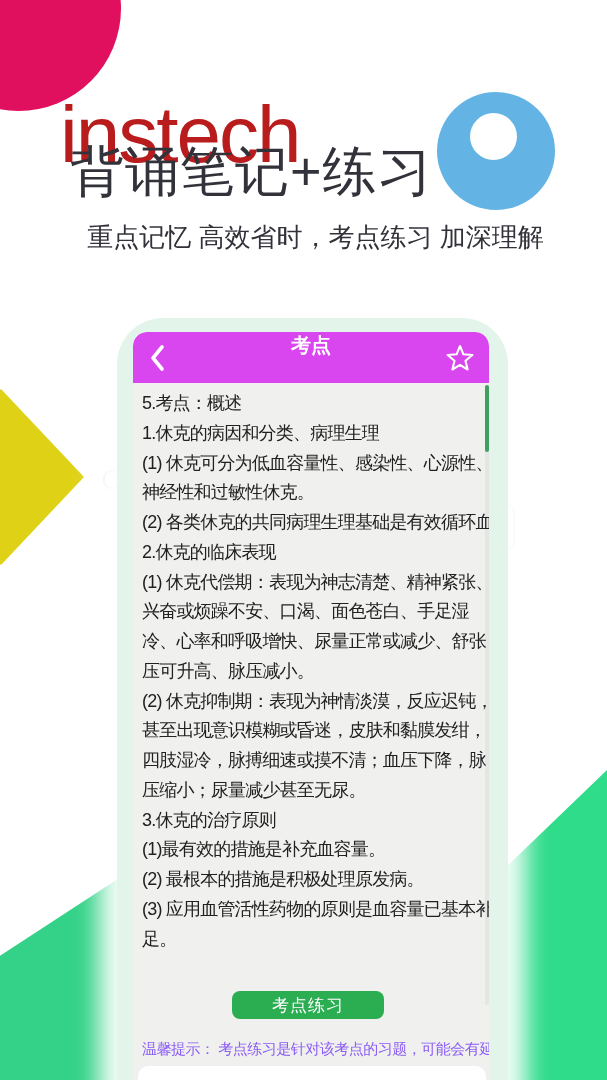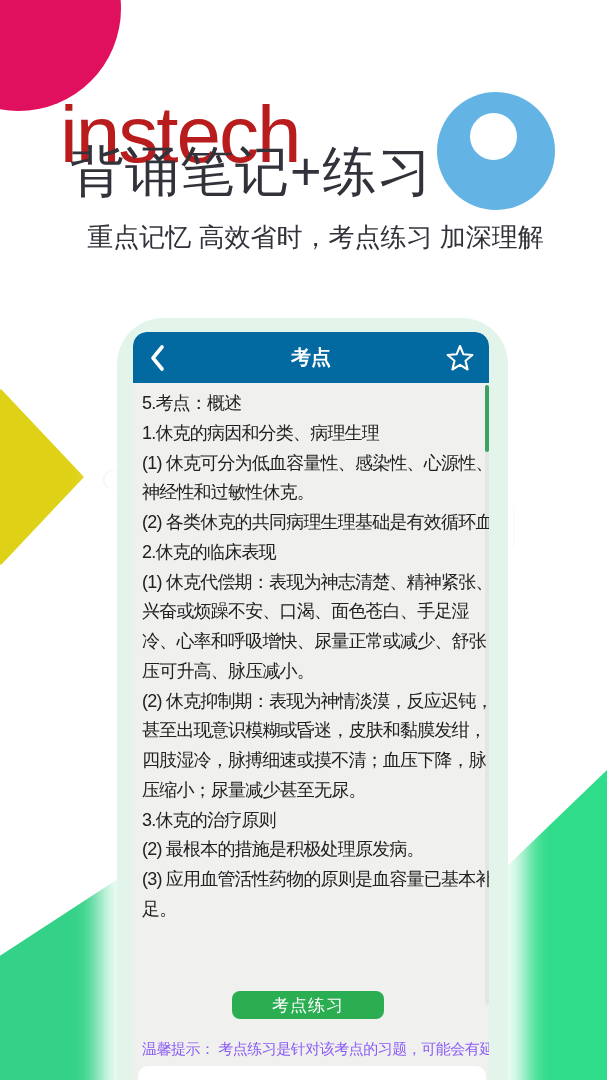--- a/index.html
+++ b/index.html
@@ -30,21 +30,21 @@
   
   .side-btn{position:absolute;background:#ffffff;border:2px solid #DFEFE5;z-index:9;}
   .side-btn.left{left:103px;top:470px;width:14px;height:15px;border-radius:8px;}
   .side-btn.right{left:497px;top:504px;width:14px;height:42px;border-radius:8px;}
   .phone-frame{position:absolute;left:117px;top:318px;width:391px;height:790px;
     background:#E3F5EA;border-radius:46px 46px 0 0;z-index:10;
     box-shadow:0 0 24px 18px rgba(255,255,255,0.95);}
   .phone-screen{position:absolute;left:16px;top:14px;width:356px;height:776px;
     background:#F0F1EF;border-radius:14px 14px 0 0;overflow:hidden;}
   .screen-header{position:absolute;left:0;top:0;width:100%;height:51px;
-    background:#0369a1;border-radius:14px 14px 0 0;display:flex;align-items:center;}
+    background:#d946ef;border-radius:14px 14px 0 0;display:flex;}
   .back-button{position:absolute;left:16px;top:11px;width:18px;height:30px;cursor:pointer;}
   .header-title{width:100%;text-align:center;color:#ffffff;font-size:20px;font-weight:bold;}
   .favorite-button{position:absolute;right:13px;top:10px;width:32px;height:32px;cursor:pointer;}
   .scroll-track{position:absolute;left:352px;top:53px;width:4px;height:620px;
     background:#E4E6E4;border-radius:2px;}
   .scroll-thumb{position:absolute;left:352px;top:53px;width:4px;height:67px;
     background:#3F9F60;border-radius:2px;}
   .content-lines{position:absolute;left:9px;top:57px;width:344px;}
   .content-line{height:29.75px;line-height:29.75px;font-size:18px;letter-spacing:-0.8px;
     color:#212121;white-space:nowrap;}
@@ -106,20 +106,21 @@
           <div class="content-line">2.休克的临床表现</div>
           <div class="content-line">(1) 休克代偿期：表现为神志清楚、精神紧张、</div>
           <div class="content-line">兴奋或烦躁不安、口渴、面色苍白、手足湿</div>
           <div class="content-line">冷、心率和呼吸增快、尿量正常或减少、舒张</div>
           <div class="content-line">压可升高、脉压减小。</div>
           <div class="content-line">(2) 休克抑制期：表现为神情淡漠，反应迟钝，</div>
           <div class="content-line">甚至出现意识模糊或昏迷，皮肤和黏膜发绀，</div>
           <div class="content-line">四肢湿冷，脉搏细速或摸不清；血压下降，脉</div>
           <div class="content-line">压缩小；尿量减少甚至无尿。</div>
           <div class="content-line">3.休克的治疗原则</div>
+          <div class="content-line">(1)最有效的措施是补充血容量。</div>
           <div class="content-line">(2) 最根本的措施是积极处理原发病。</div>
           <div class="content-line">(3) 应用血管活性药物的原则是血容量已基本补</div>
           <div class="content-line">足。</div>
         </div>
 
       <div class="practice-button">考点练习</div>
 
       <div class="hint-lines">
 
       <div class="hint-line">温馨提示： 考点练习是针对该考点的习题，可能会有延</div>

